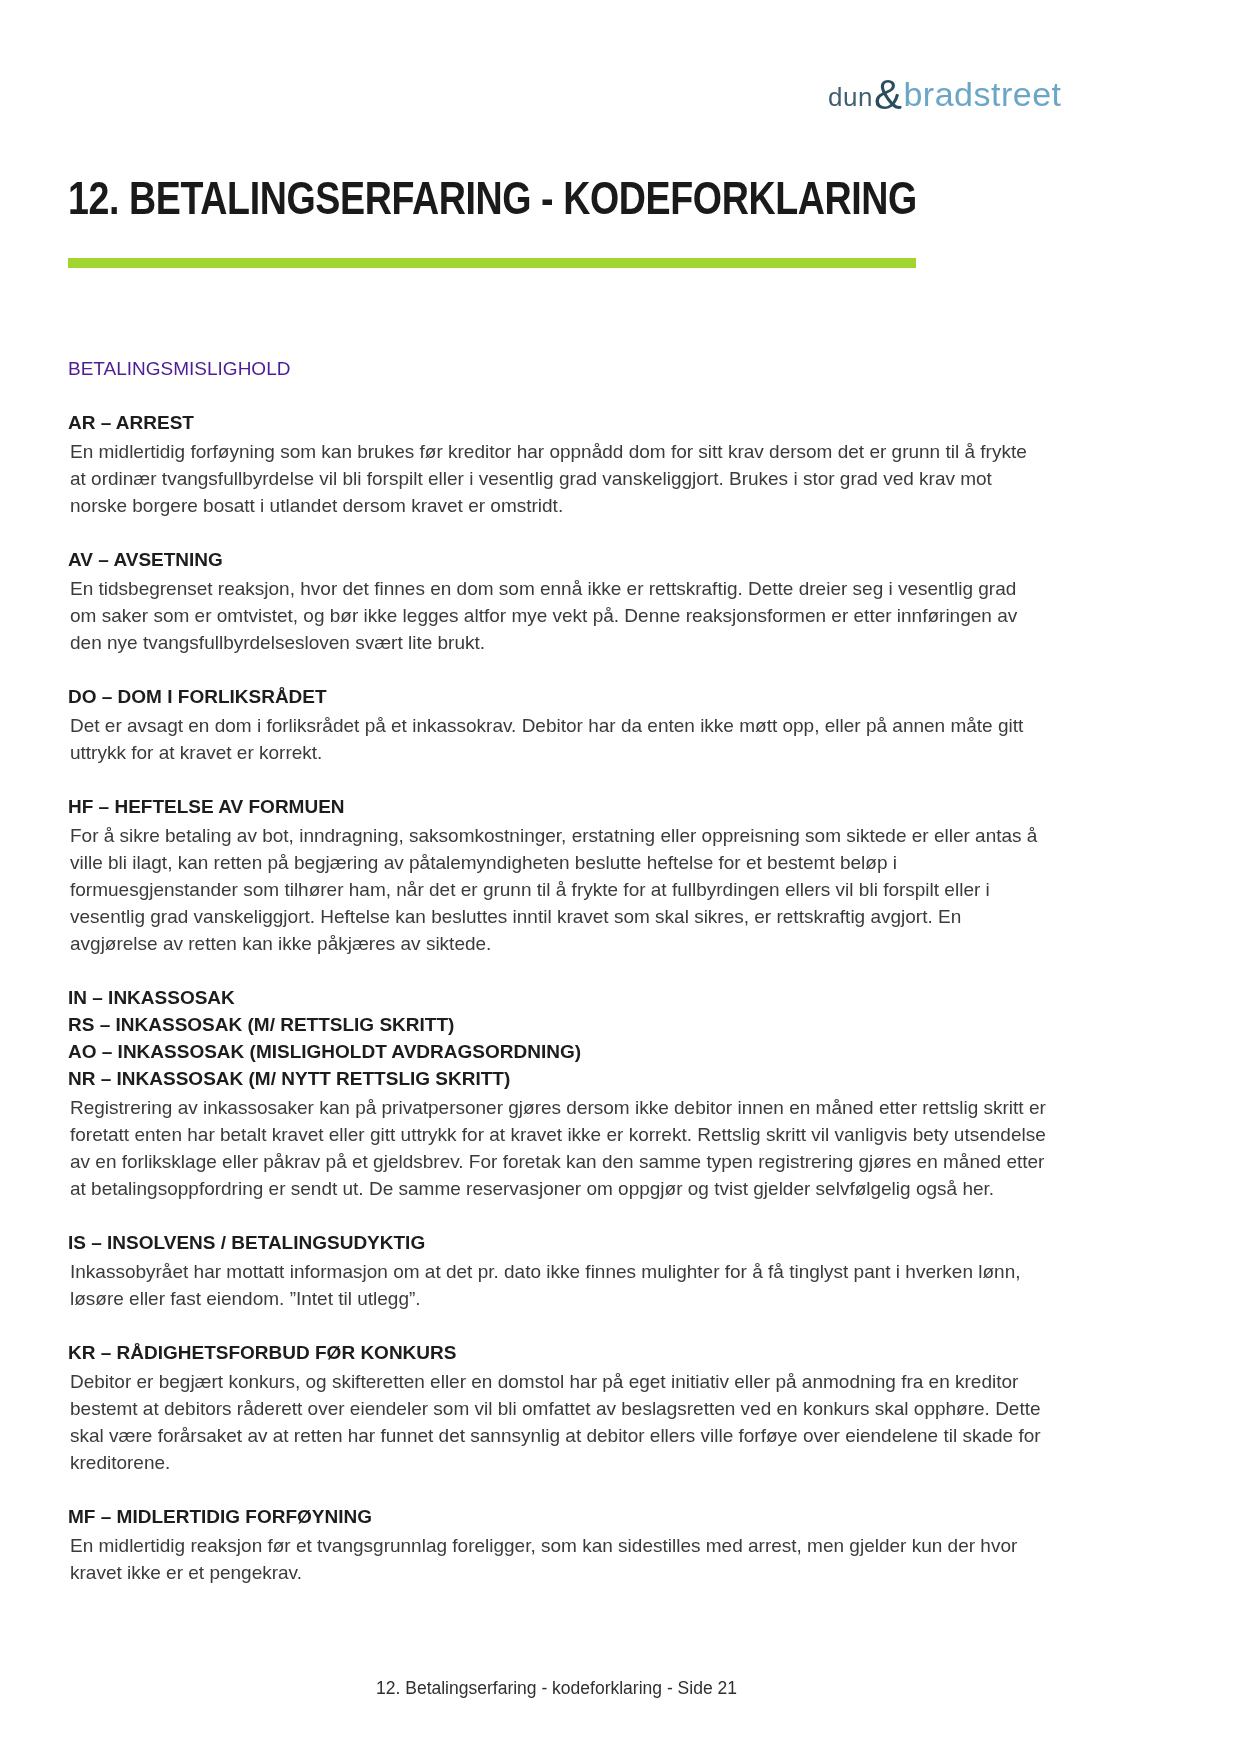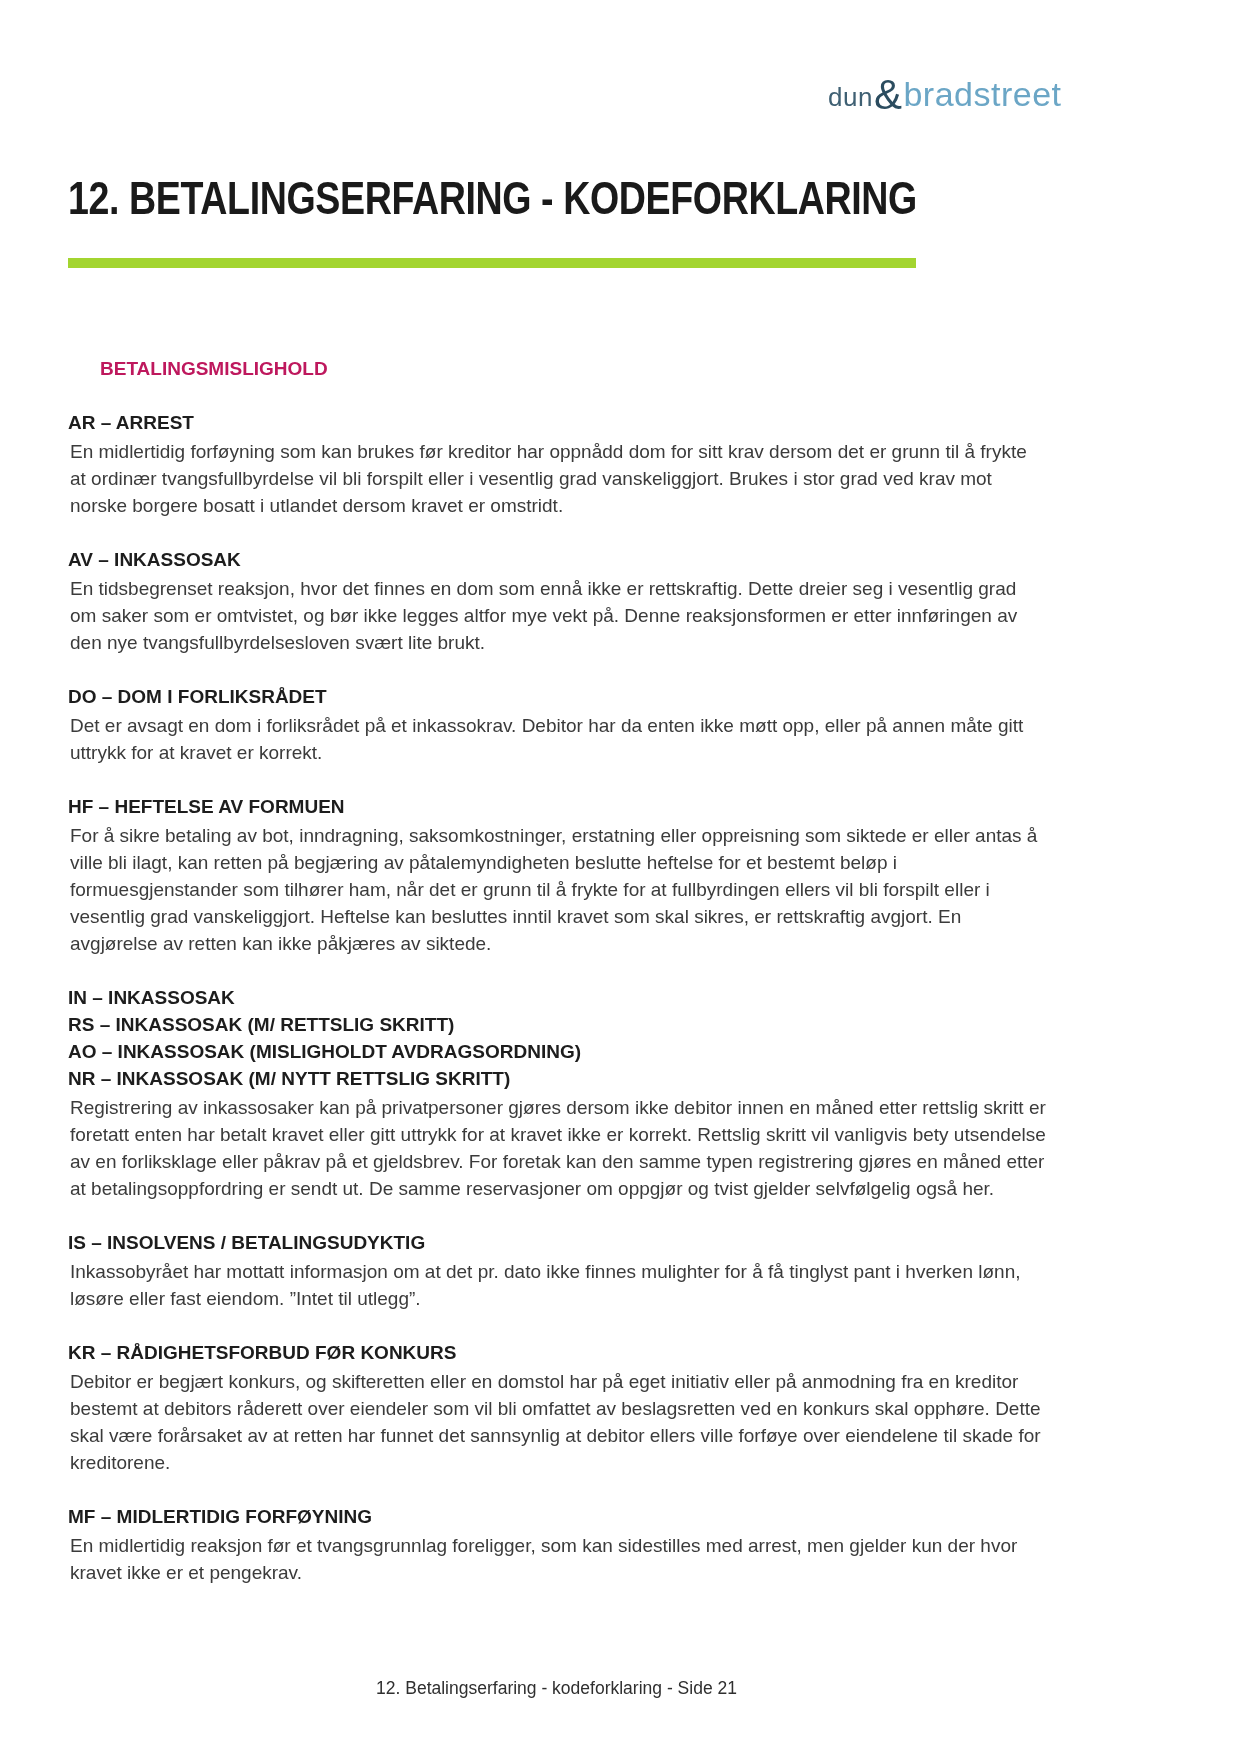--- a/index.html
+++ b/index.html
@@ -68,23 +68,22 @@
   .content {
     position: absolute;
     top: 355px;
     left: 68px;
     width: 980px;
     font-size: 19px;
     line-height: 27px;
     color: #3b3b3b;
   }
   .category-heading {
-    font-weight: 700;
-    color: #be185d;
-    margin-left: 32px;
+    font-weight: 400;
+    color: #4c1d95;
   }
   .code-section { margin-top: 27px; }
   .code-heading {
     font-weight: 700;
     color: #1d1d1d;
   }
   .code-body { margin: 2px; }
 
   
   .footer {
@@ -112,21 +111,21 @@
   <div class="content">
 
     <div class="category-heading">BETALINGSMISLIGHOLD</div>
 
     <section class="code-section">
       <div class="code-heading">AR – ARREST</div>
       <p class="code-body">En midlertidig forføyning som kan brukes før kreditor har oppnådd dom for sitt krav dersom det er grunn til å frykte at ordinær tvangsfullbyrdelse vil bli forspilt eller i vesentlig grad vanskeliggjort. Brukes i stor grad ved krav mot norske borgere bosatt i utlandet dersom kravet er omstridt.</p>
     </section>
 
     <section class="code-section">
-      <div class="code-heading">AV – INKASSOSAK</div>
+      <div class="code-heading">AV – AVSETNING</div>
       <p class="code-body">En tidsbegrenset reaksjon, hvor det finnes en dom som ennå ikke er rettskraftig. Dette dreier seg i vesentlig grad om saker som er omtvistet, og bør ikke legges altfor mye vekt på. Denne reaksjonsformen er etter innføringen av den nye tvangsfullbyrdelsesloven svært lite brukt.</p>
     </section>
 
     <section class="code-section">
       <div class="code-heading">DO – DOM I FORLIKSRÅDET</div>
       <p class="code-body">Det er avsagt en dom i forliksrådet på et inkassokrav. Debitor har da enten ikke møtt opp, eller på annen måte gitt uttrykk for at kravet er korrekt.</p>
     </section>
 
     <section class="code-section">
       <div class="code-heading">HF – HEFTELSE AV FORMUEN</div>

